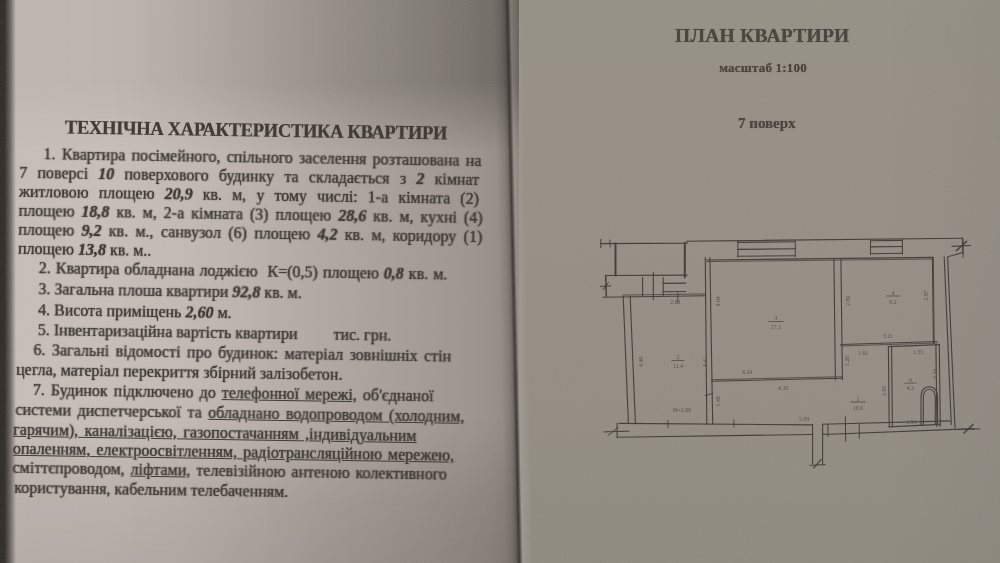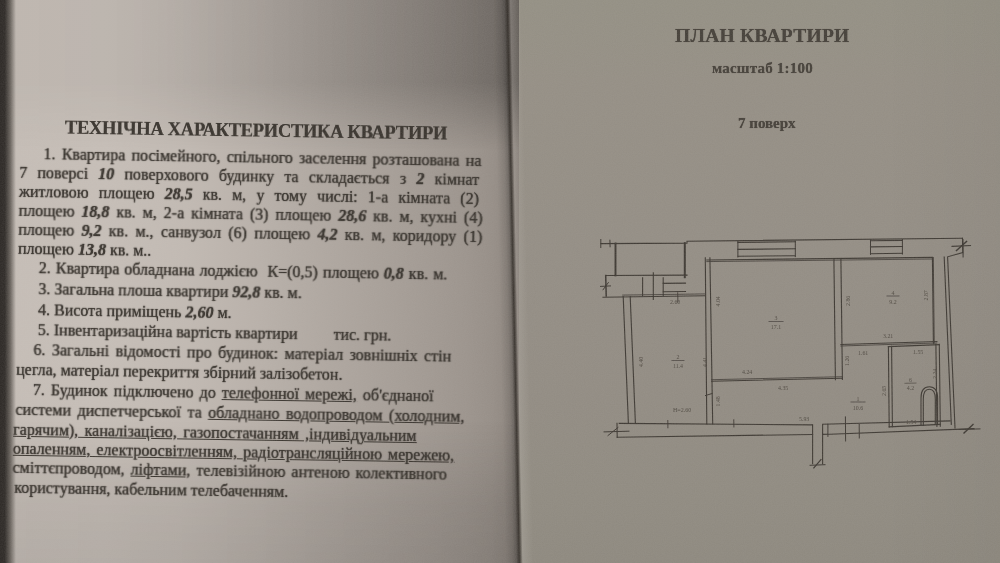--- a/index.html
+++ b/index.html
@@ -38,37 +38,37 @@
       text-shadow:0 0 0.7px rgba(52,47,42,0.95), 0 0 1.4px rgba(52,47,42,0.45);}
   .j{text-align:justify;text-align-last:justify;white-space:normal;}
   #head{position:absolute;left:66px;top:119px;width:386px;font-weight:bold;
     font-size:18.5px;text-align:center;letter-spacing:-0.3px;white-space:nowrap;
     text-shadow:0 0 0.6px rgba(50,45,41,0.9);}
   b{font-weight:bold;font-style:italic;}
   .gap{display:inline-block;width:36px;}
   
   .rtxt{position:absolute;color:#454039;text-shadow:0 0 0.7px rgba(66,60,54,0.9);filter:blur(0.3px);}
   #rp-h{left:675px;top:8px;width:176px;font-weight:bold;font-size:19.5px;letter-spacing:0.25px;text-align:left;white-space:nowrap;margin-top:17px;}
-  #rp-m{left:712px;top:60px;width:102px;font-size:15px;font-weight:bold;letter-spacing:0.2px;}
+  #rp-m{left:712px;top:60px;width:102px;font-size:13px;font-weight:bold;text-align:center;letter-spacing:0.2px;}
   #rp-p{left:738px;top:115px;width:60px;font-size:15px;font-weight:bold;text-align:left;}
 </style>
 </head>
 <body>
 <div id="leftpage"></div>
 <div id="ltop"></div>
 <div id="lbot"></div>
 <div id="rightpage"></div>
 <div id="leftedge"></div>
 <div id="seam"></div>
 
 <div id="ltext">
   <div id="head">ТЕХНІЧНА ХАРАКТЕРИСТИКА КВАРТИРИ</div>
   <div class="ln j" style="left:47px;top:146px;width:438px;">1. Квартира посімейного, спільного заселення розташована на</div>
   <div class="ln j" style="left:23px;top:165px;width:460px;">7 поверсі <b>10</b> поверхового будинку та складається з <b>2</b> кімнат</div>
-  <div class="ln j" style="left:23px;top:184px;width:460px;">житловою площею <b>28,5</b> кв. м, у тому числі: 1-а кімната (2)</div>
+  <div class="ln j" style="left:23px;top:184px;width:460px;">житловою площею <b>20,9</b> кв. м, у тому числі: 1-а кімната (2)</div>
   <div class="ln j" style="left:23px;top:203px;width:464px;">площею <b>18,8</b> кв. м, 2-а кімната (3) площею <b>28,6</b> кв. м, кухні (4)</div>
   <div class="ln j" style="left:23px;top:222px;width:464px;">площею <b>9,2</b> кв. м., санвузол (6) площею <b>4,2</b> кв. м, коридору (1)</div>
   <div class="ln" style="left:23px;top:241px;">площею <b>13,8</b> кв. м..</div>
   <div class="ln" style="left:44px;top:260px;word-spacing:1px;">2. Квартира обладнана лоджією&nbsp; К=(0,5) площею <b>0,8</b> кв. м.</div>
   <div class="ln" style="left:44px;top:281px;">3. Загальна плоша квартири <b>92,8</b> кв. м.</div>
   <div class="ln" style="left:44px;top:302px;">4. Висота приміщень <b>2,60</b> м.</div>
   <div class="ln" style="left:44px;top:322px;">5. Інвентаризаційна вартість квартири<span class="gap"></span>тис. грн.</div>
   <div class="ln" style="left:40px;top:342px;word-spacing:2.5px;">6. Загальні відомості про будинок: матеріал зовнішніх стін</div>
   <div class="ln" style="left:23px;top:362px;">цегла, матеріал перекриття збірний залізобетон.</div>
   <div class="ln" style="left:40px;top:382px;word-spacing:2px;">7. Будинок підключено до <u>телефонної мережі,</u> об'єднаної</div>

